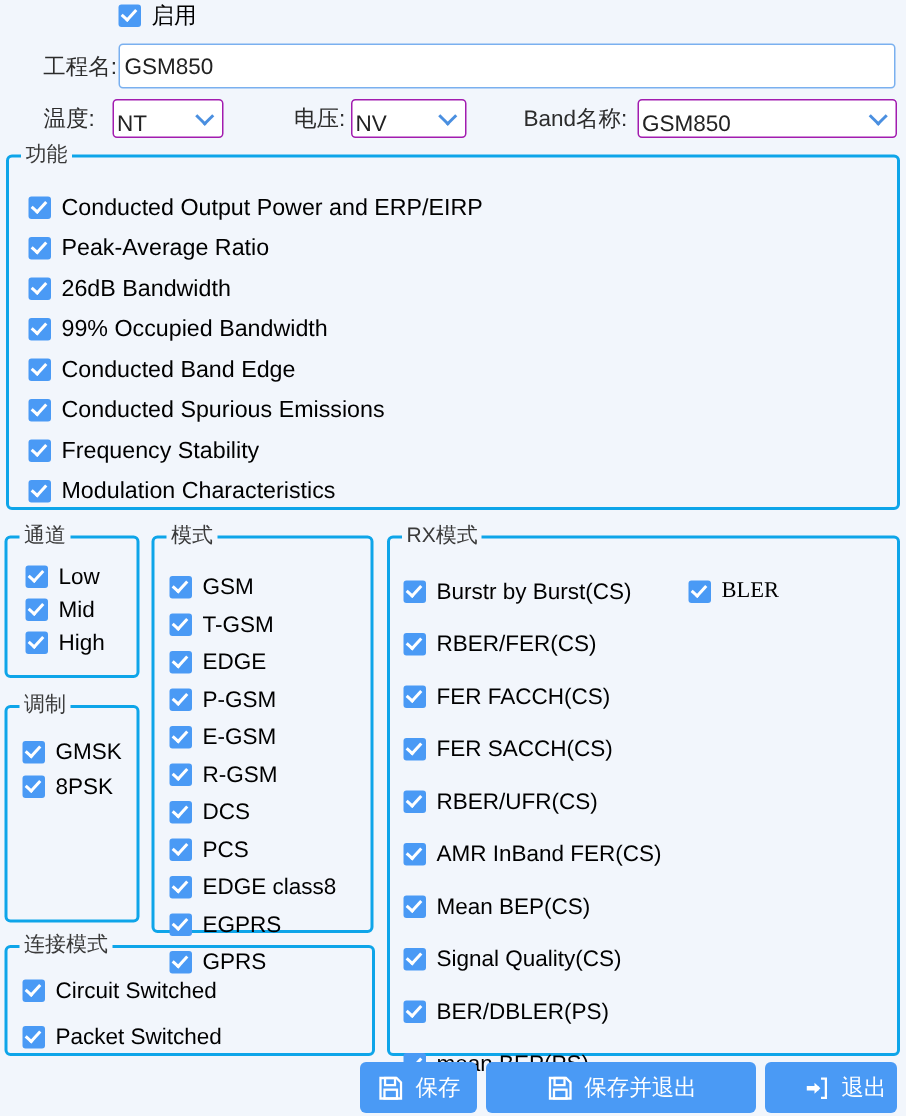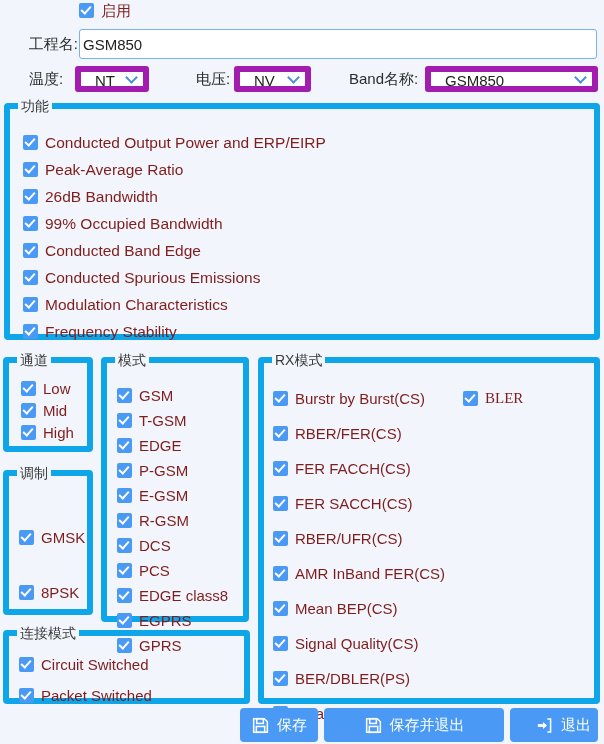--- a/index.html
+++ b/index.html
@@ -31,21 +31,21 @@
     border: solid #ffffff;
     border-width: 0 2px 2px 0;
     transform: rotate(42deg);
   }
   .cbrow {
     display: flex;
     align-items: center;
     gap: 7px;
     line-height: 1;
   }
-  .cbrow .lbl { font-size: 15px; color: #7f1d1d; white-space: nowrap; }
+  .cbrow .lbl { font-size: 15px; color: #000000; white-space: nowrap; }
 
   
   #enable-row {
     position: absolute; left: 79px; top: 3px;
   }
   #enable-row .lbl { font-size: 15px; }
 
   #proj-row {
     position: absolute; left: 0px; top: 28px;
     width: 604px; height: 32px;
@@ -66,45 +66,45 @@
     outline: none;
     font-family: "Liberation Sans", "DejaVu Sans", sans-serif;
   }
 
   #sel-row {
     position: absolute; left: 0; top: 66px;
     width: 604px; height: 28px;
   }
   .fieldlabel { font-size: 15px; color: #2c2c2c; }
   .selbox {
-    border: 6px solid #a21caf;
+    border: 1px solid #a21caf;
     border-radius: 3px;
     background: #ffffff;
     height: 26px;
     display: inline-flex;
-    align-items: flex-start;
+    align-items: flex-end;
     position: relative;
     font-size: 15px;
     color: #222;
-    padding-left: 14px;
+    padding-left: 2px;
   }
   .selbox .chev {
     position: absolute;
     right: 7px; top: 50%;
     width: 9px; height: 9px;
     margin-top: -6px;
     border: solid #4a8fe0;
     border-width: 0 2px 2px 0;
     transform: rotate(45deg);
   }
 
   
   .group {
     position: absolute;
-    border: 6px solid #0ea5e9;
+    border: 2px solid #0ea5e9;
     border-radius: 4px;
   }
   .group > .gtitle {
     position: absolute;
     top: -10px; left: 8px;
     background: #f2f6fc;
     padding: 0 3px;
     font-size: 14px;
     color: #3a3a3a;
     line-height: 1;
@@ -118,21 +118,21 @@
   #g-func .lbl { font-size: 15.5px; }
 
   
   #g-chan { left: 3px; top: 357px; width: 90px; height: 95px; }
   #g-chan .items { position: absolute; left: 12px; top: 14px; }
   #g-chan .cbrow { height: 22px; }
 
   
   #g-mod { left: 3px; top: 470px; width: 90px; height: 145px; }
   #g-mod .items { position: absolute; left: 10px; top: 18px; }
-  #g-mod .cbrow { height: 23px; margin-top: 32px; }
+  #g-mod .cbrow { height: 23px; }
 
   
   #g-conn { left: 3px; top: 630px; width: 247px; height: 74px; }
   #g-conn .items { position: absolute; left: 10px; top: 13px; }
   #g-conn .cbrow { height: 31px; }
 
   
   #g-mode { left: 101px; top: 357px; width: 148px; height: 265px; }
   #g-mode .items { position: absolute; left: 10px; top: 20px; }
   #g-mode .cbrow { height: 25px; }
@@ -226,25 +226,25 @@
     <div class="cbrow">
         <span class="cb"></span>
         <span class="lbl">Conducted Band Edge</span>
       </div>
     <div class="cbrow">
         <span class="cb"></span>
         <span class="lbl">Conducted Spurious Emissions</span>
       </div>
     <div class="cbrow">
         <span class="cb"></span>
+        <span class="lbl">Frequency Stability</span>
+      </div>
+    <div class="cbrow">
+        <span class="cb"></span>
         <span class="lbl">Modulation Characteristics</span>
-      </div>
-    <div class="cbrow">
-        <span class="cb"></span>
-        <span class="lbl">Frequency Stability</span>
       </div>
   </div>
 </div>
 
 <div id="g-chan" class="group">
   <div class="gtitle">通道</div>
   <div class="items">
     <div class="cbrow">
         <span class="cb"></span>
         <span class="lbl">Low</span>

